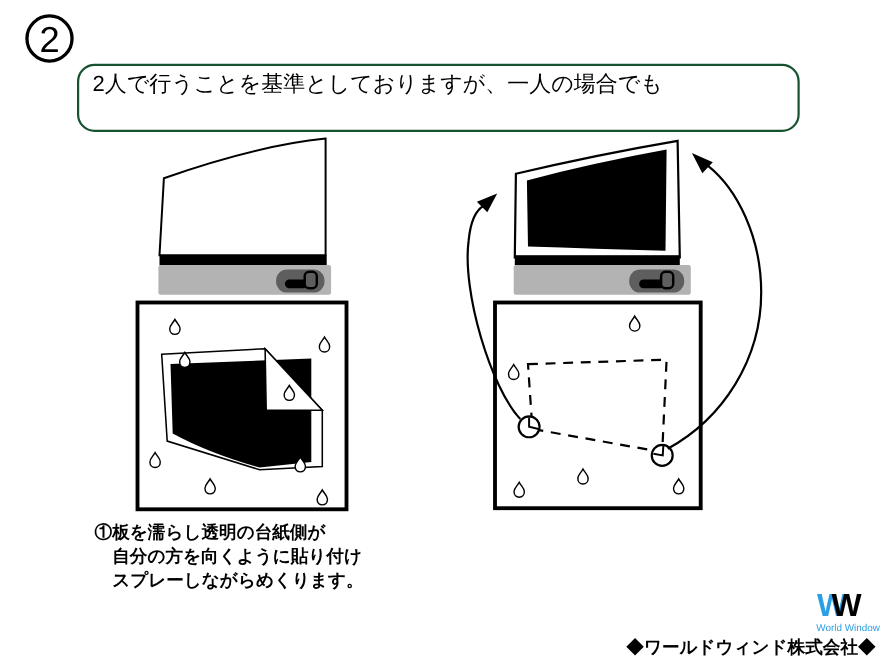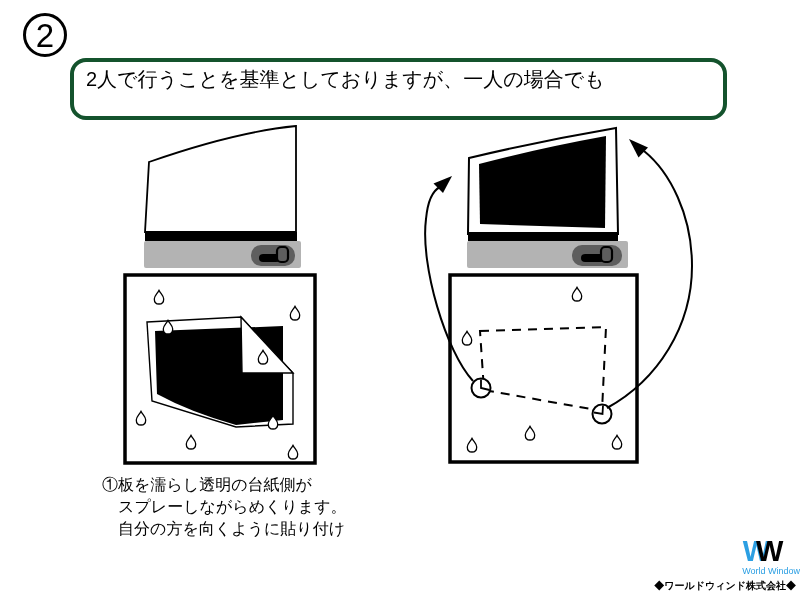--- a/index.html
+++ b/index.html
@@ -20,49 +20,49 @@
     border: 3px solid #000;
     border-radius: 50%;
     display: flex; align-items: center; justify-content: center;
     font-size: 33px; font-weight: 500; line-height: 1;
   }
 
   
   .bubble {
     left: 70px; top: 58px;
     width: 657px; height: 62px;
-    border: 4px solid #14532d;
+    border: 2px solid #14532d;
     border-radius: 16px;
     background: #fff;
     padding: 4px 8px 0 12px;
     font-size: 20px;
     line-height: 26px;
     font-weight: 500;
     white-space: nowrap;
   }
 
   
   svg.art { left: 0; top: 0; }
 
   
   .caption { font-size: 16px; line-height: 22px; font-weight: 500; white-space: nowrap; }
-  .caption-left  { left: 102px;  top: 474px; }
+  .caption-left  { left: 86px;  top: 474px; font-weight: bold; }
   .caption-right { left: 406px; top: 487px; }
   .caption .indent { padding-left: 16px; }
 
   
   .logo { left: 726px; top: 535px; width: 74px; text-align: center; }
   .logo .ws { font-size: 29px; font-weight: bold; line-height: 33px; letter-spacing: 0; text-align: center; }
   .logo .w-blue  { color: #2B9FE3; }
   .logo .w-black { color: #000; margin-left: -14px; }
   .logo .subtitle { font-size: 9px; color: #2B9FE3; margin-top: -2px; white-space: nowrap; text-align: right; }
 
   .company {
     right: 4px; top: 579px;
-    font-size: 10px; font-weight: 600;
+    font-size: 16px; font-weight: 600;
     white-space: nowrap;
   }
 </style>
 </head>
 <body>
 
 <div class="abs step-badge">
   <span>2</span>
 </div>
 
@@ -152,22 +152,22 @@
     </g>
     <g>
       <path d="M607,408 C658,380 692,326 692,266 C692,215 670,172 644,151" fill="none" stroke="#000000" stroke-width="2"></path>
       <path d="M629,139 L648,147.5 L638.5,157.5 Z" fill="#000000"></path>
     </g>
   </g>
 </svg>
 
 <div class="abs caption caption-left">
   <div>①板を濡らし透明の台紙側が</div>
+  <div class="indent">自分の方を向くように貼り付け</div>
   <div class="indent">スプレーしながらめくります。</div>
-  <div class="indent">自分の方を向くように貼り付け</div>
 </div>
 
 <div class="abs caption caption-right">
 </div>
 
 <div class="abs logo">
   <div class="ws">
     <span class="w-blue">W</span><span class="w-black">W</span>
   </div>
   <div class="subtitle">World Window</div>

